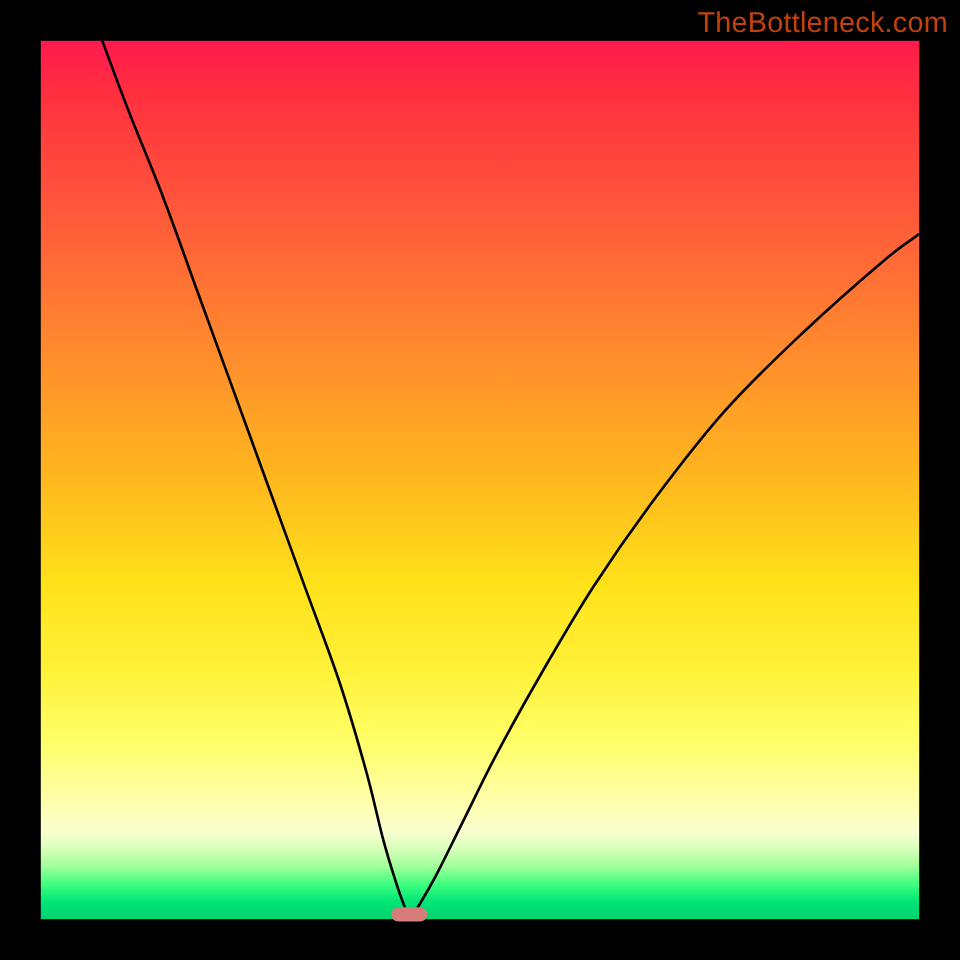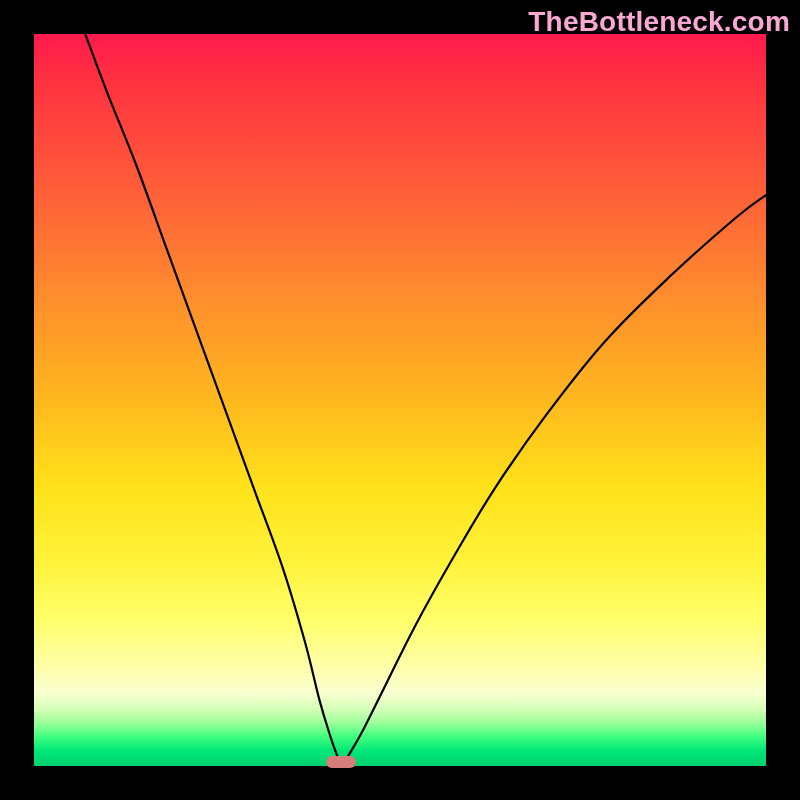--- a/index.html
+++ b/index.html
@@ -40,23 +40,23 @@
       #a0ff9a 94%,
       #40ff80 96%,
       #00e676 98%,
       #00d070 100%
     );
   }
   .watermark {
     position: absolute;
     top: 6px;
     right: 10px;
-    color: #f9a8d4;
-    font-size: 28px;
-    font-weight: 700;
+    color: #c2410c;
+    font-size: 24px;
+    font-weight: 400;
     letter-spacing: 0.2px;
   }
   svg.overlay {
     position: absolute;
     top: 34px;
     left: 34px;
     width: 732px;
     height: 732px;
   }
   .marker {

